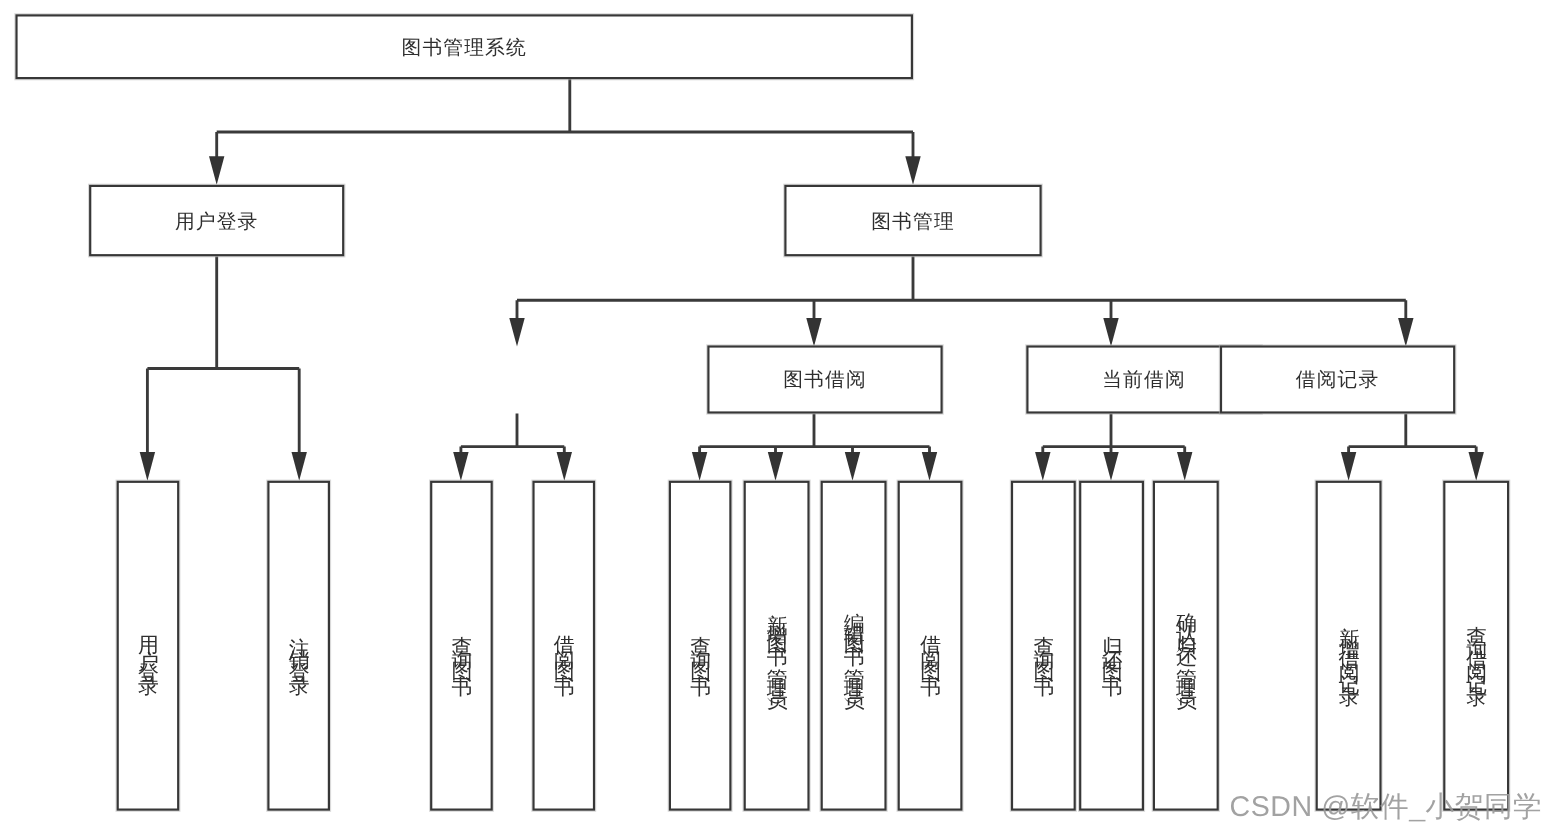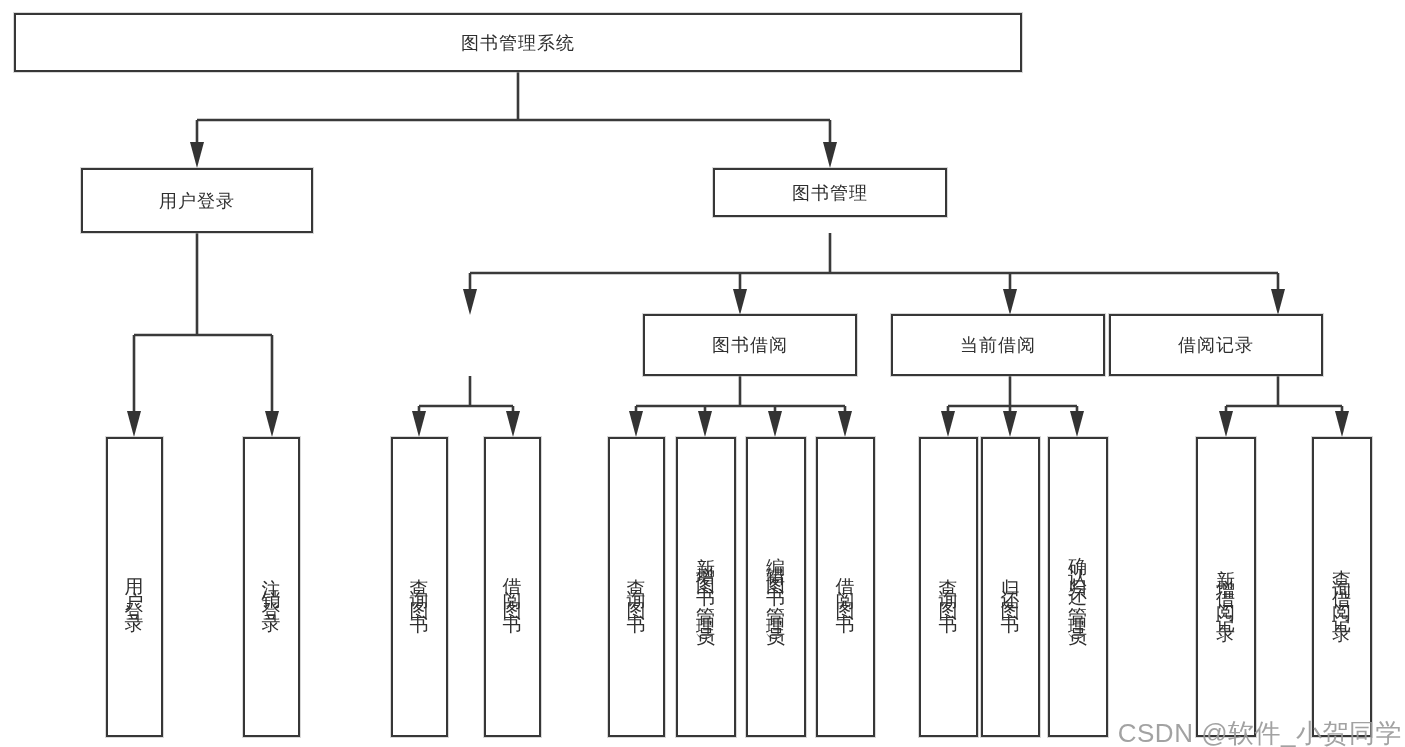--- a/index.html
+++ b/index.html
@@ -39,27 +39,27 @@
     border: 2.5px solid #373737;
     box-shadow: 0 0 0 1px rgba(170,170,170,0.45);
     color: #2f2f2f;
     display: flex;
     align-items: center;
     justify-content: center;
     font-size: 18px;
     letter-spacing: 1px;
     z-index: 2;
   }
-  .node.root    { left: 14px;   top: 13px;  width: 1008px; height: 59px; }
+  .node.root    { left: 14px;   top: 13px;  width: 816px; height: 59px; }
   .node.lvl2-a  { left: 81px;   top: 168px; width: 232px;  height: 65px; }
-  .node.lvl2-b  { left: 713px;  top: 168px; width: 234px;  height: 49px; }
+  .node.lvl2-b  { left: 713px;  top: 168px; width: 234px;  height: 65px; }
   .node.lvl3    { top: 314px; width: 214px; height: 62px; }
   .node.lvl3.p1 { left: 363px; }
   .node.lvl3.p2 { left: 633px; margin-left: 10px; }
-  .node.lvl3.p3 { left: 891px; }
+  .node.lvl3.p3 { left: 933px; }
   .node.lvl3.p4 { left: 1109px; }
   .node.leaf {
     top: 437px;
     height: 300px;
     writing-mode: vertical-rl;
     text-orientation: mixed;
     font-size: 19px;
     letter-spacing: 12px;
     line-height: 1;
   }

